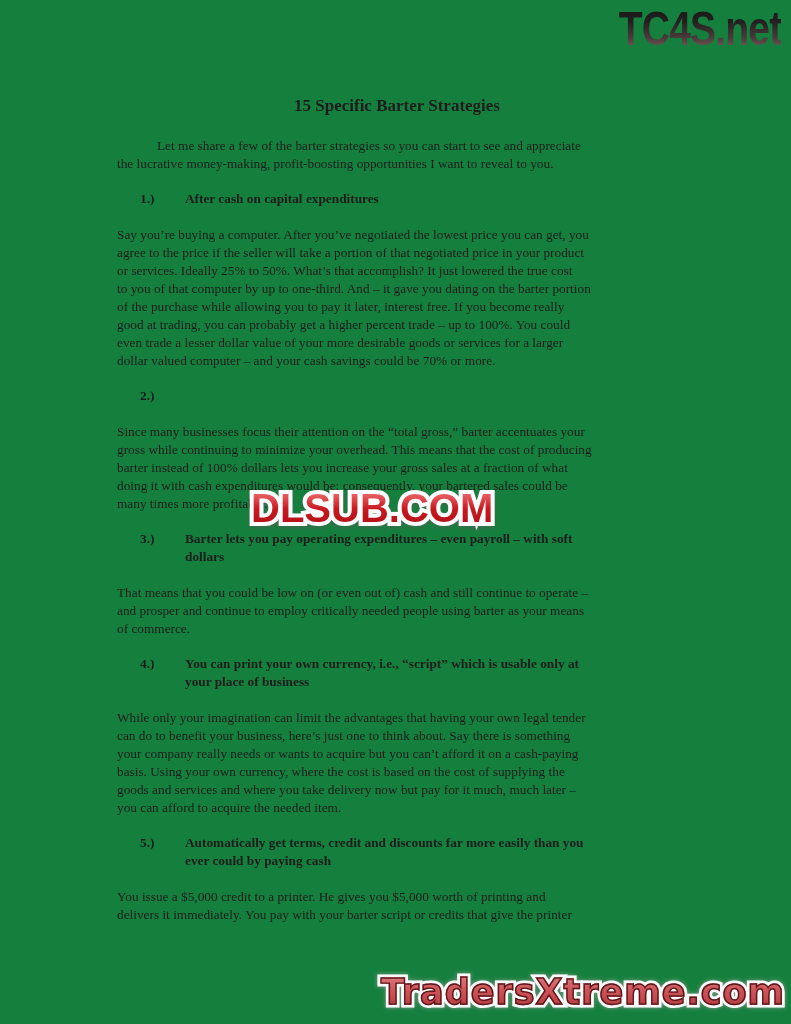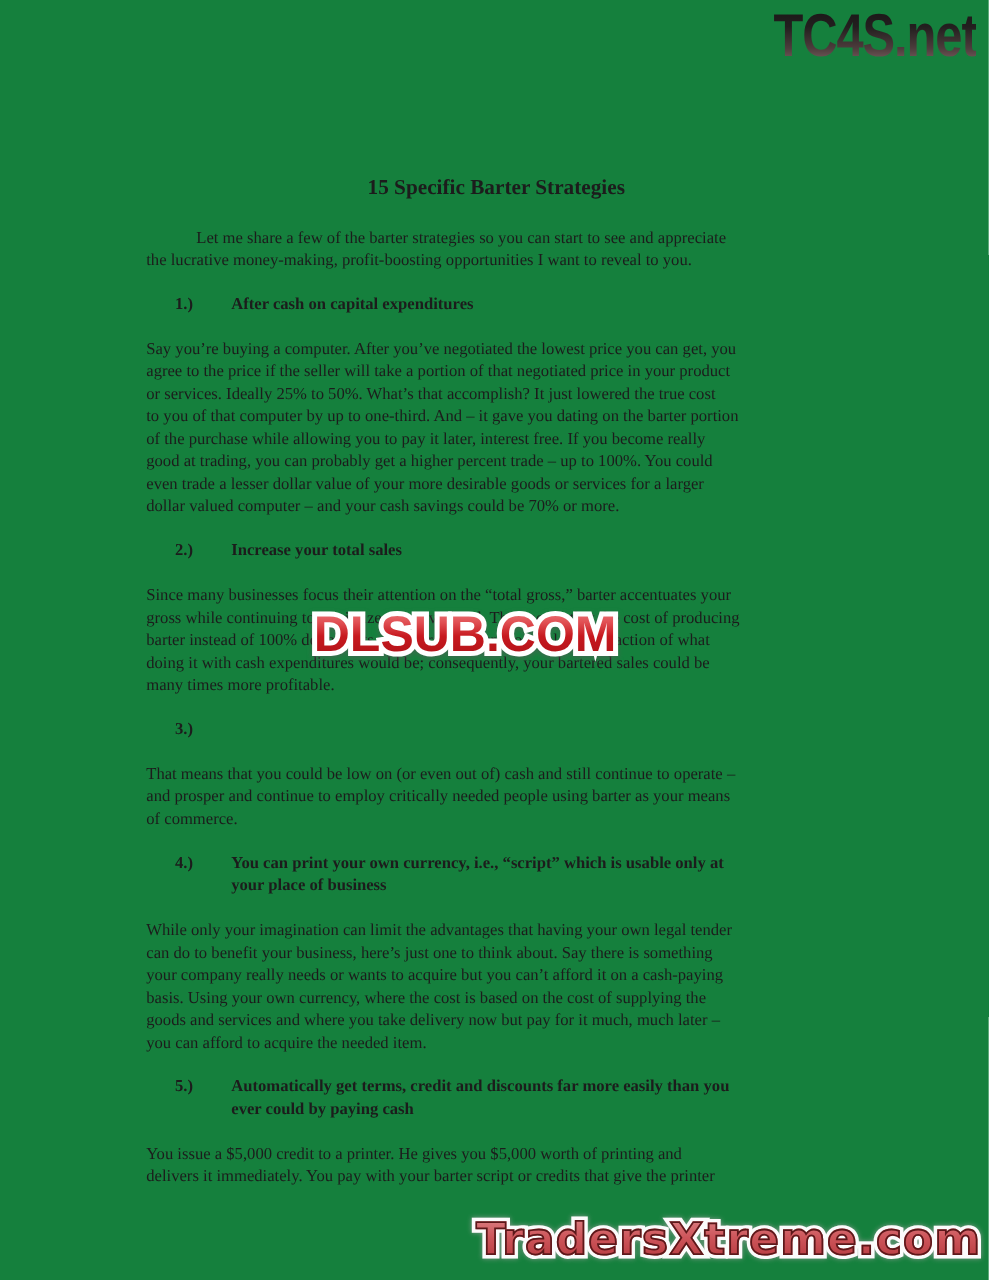--- a/index.html
+++ b/index.html
@@ -27,21 +27,20 @@
     background-clip: text;
     color: transparent;
   }
 
   
   .content {
     position: absolute; left: 117px; top: 0;
     width: 625px;
     font-size: 13.3px;
     line-height: 18px;
-    margin-top: 44px;
   }
   .doc-title {
     margin: 96px 0 0 0;
     width: 560px;
     text-align: center;
     font-size: 17px;
     line-height: 20px;
     font-weight: bold;
   }
   .para {
@@ -132,30 +131,31 @@
 agree to the price if the seller will take a portion of that negotiated price in your product
 or services.  Ideally 25% to 50%.  What’s that accomplish?  It just lowered the true cost
 to you of that computer by up to one-third.  And – it gave you dating on the barter portion
 of the purchase while allowing you to pay it later, interest free.  If you become really
 good at trading, you can probably get a higher percent trade – up to 100%.  You could
 even trade a lesser dollar value of your more desirable goods or services for a larger
 dollar valued computer – and your cash savings could be 70% or more.</p>
 
     <div class="section-head">
       <span class="num">2.)</span>
-      <span class="head-text">Increase your total sales</span>
     </div>
     <p class="para">Since many businesses focus their attention on the “total gross,” barter accentuates your
 gross while continuing to minimize your overhead.  This means that the cost of producing
 barter instead of 100% dollars lets you increase your gross sales at a fraction of what
 doing it with cash expenditures would be; consequently, your bartered sales could be
 many times more profitable.</p>
 
     <div class="section-head">
       <span class="num">3.)</span>
+      <span class="head-text">Barter lets you pay operating expenditures – even payroll – with soft
+dollars</span>
     </div>
     <p class="para">That means that you could be low on (or even out of) cash and still continue to operate –
 and prosper and continue to employ critically needed people using barter as your means
 of commerce.</p>
 
     <div class="section-head">
       <span class="num">4.)</span>
       <span class="head-text">You can print your own currency, i.e., “script” which is usable only at
 your place of business</span>
     </div>

